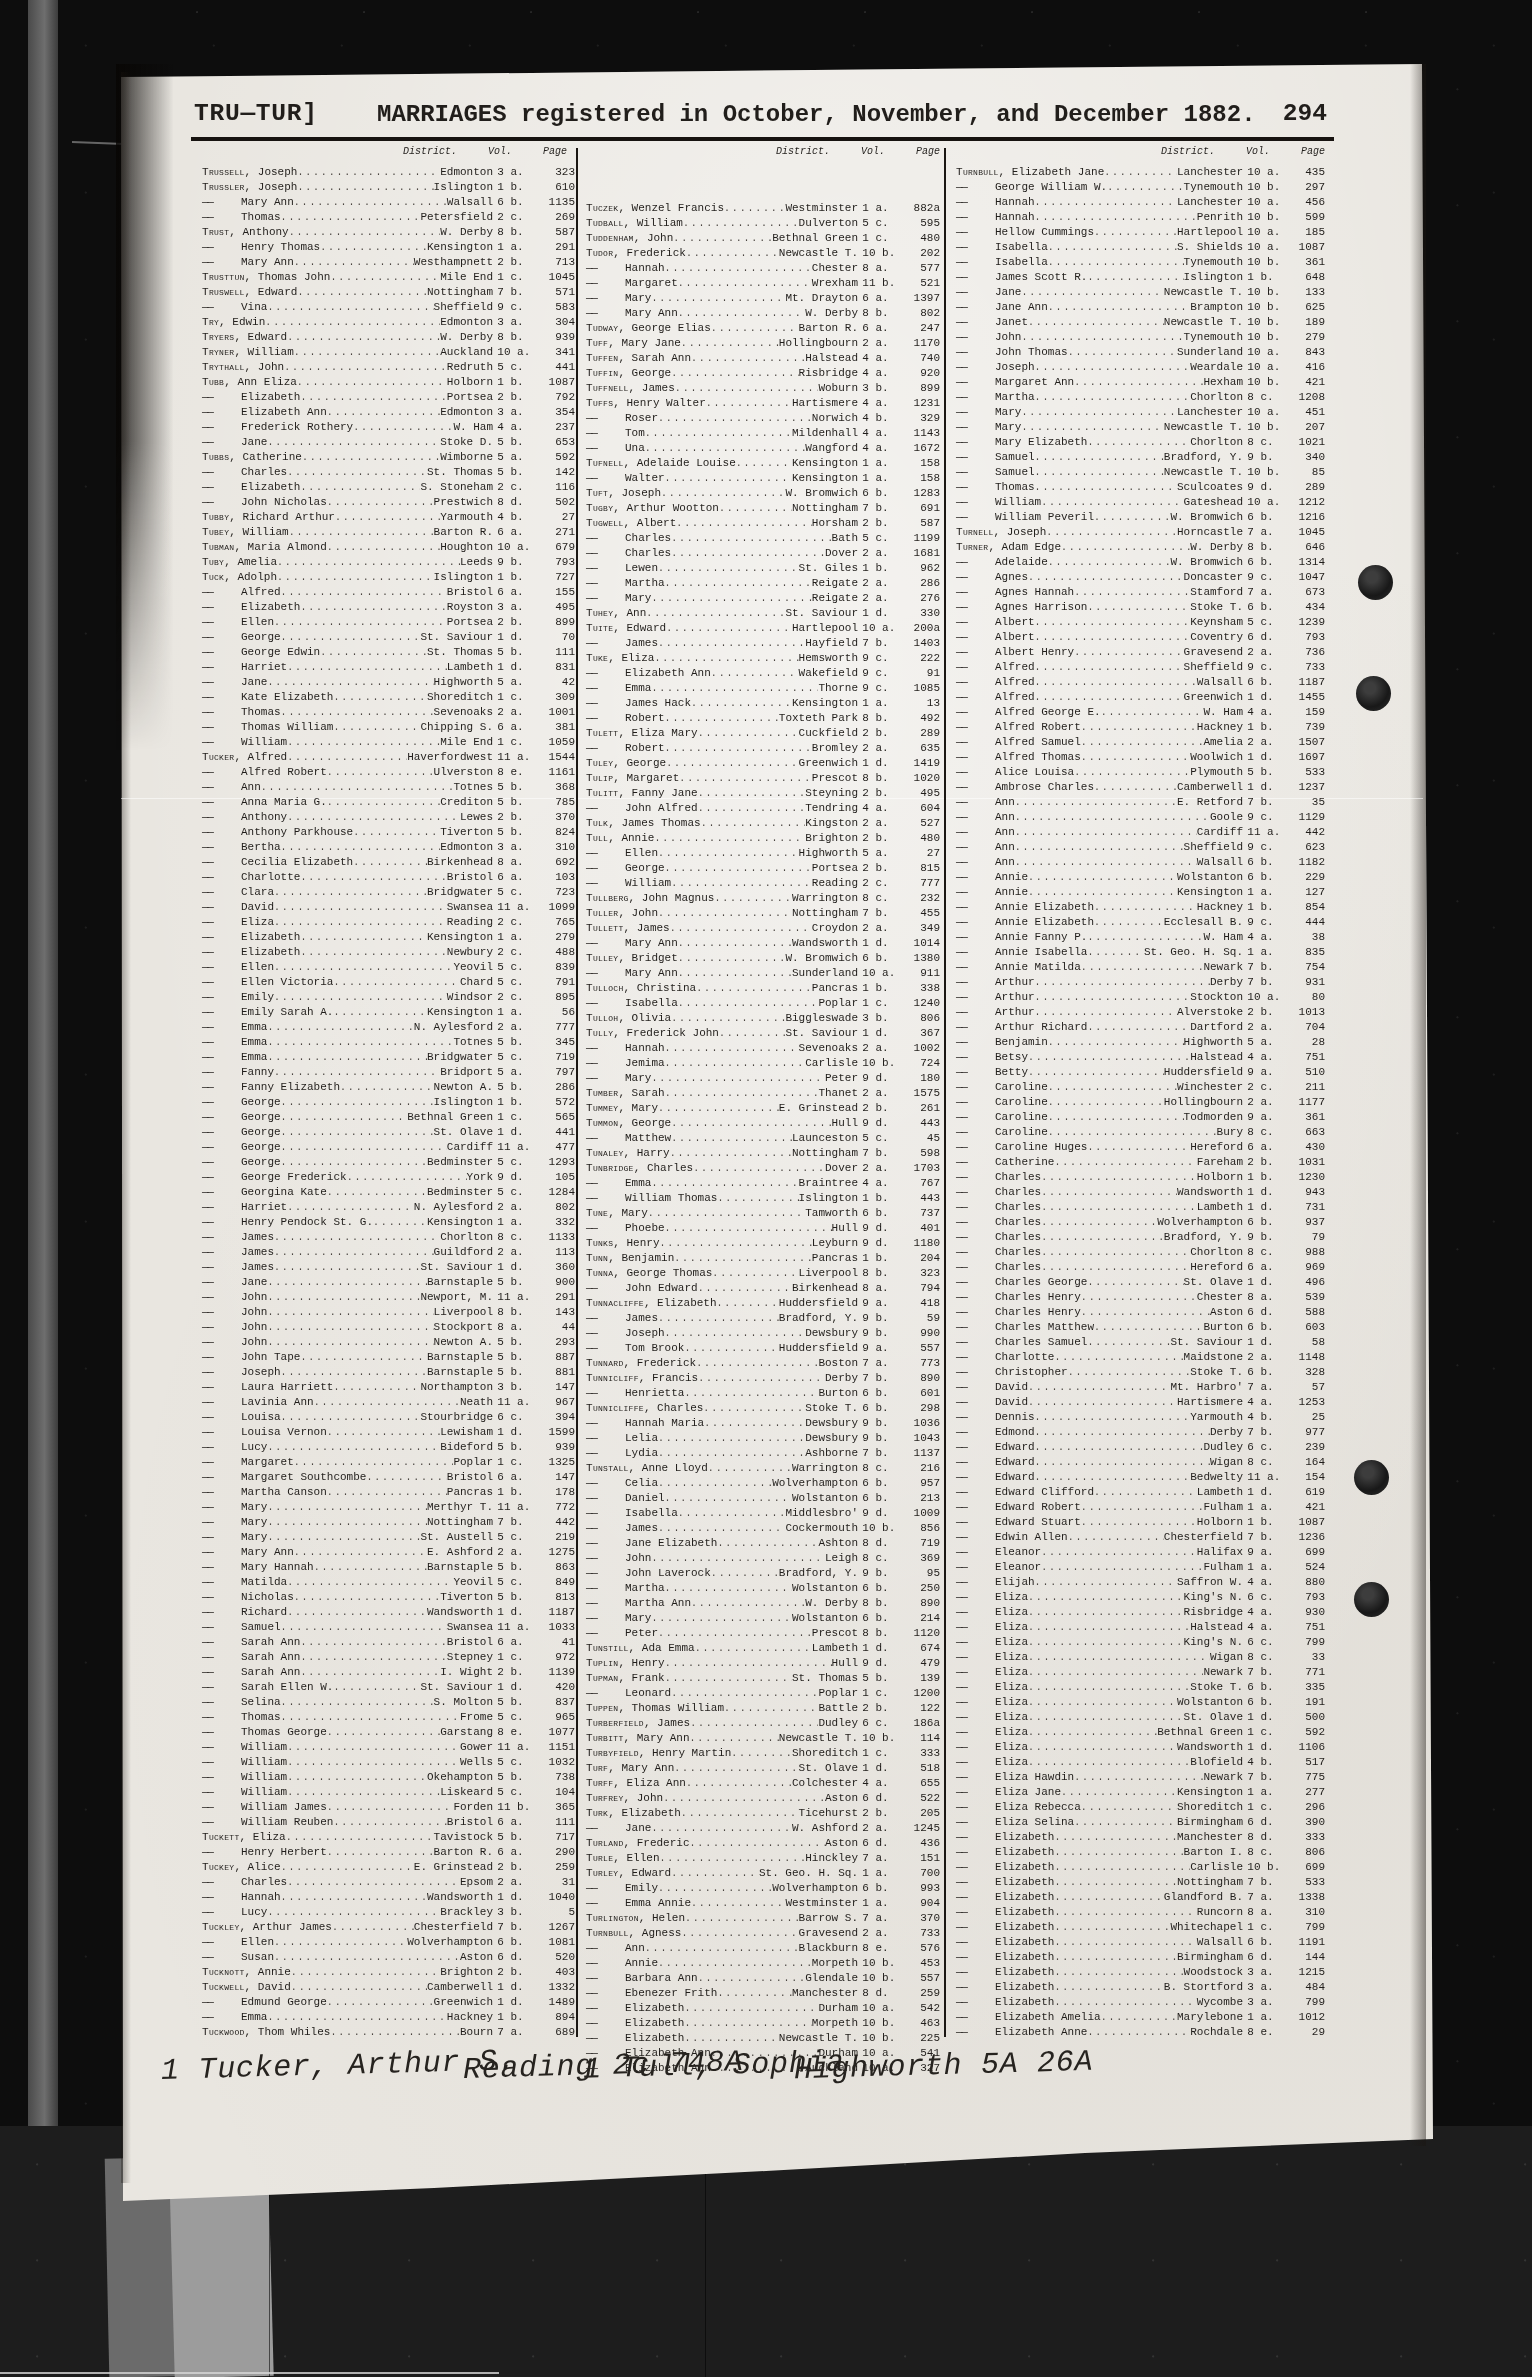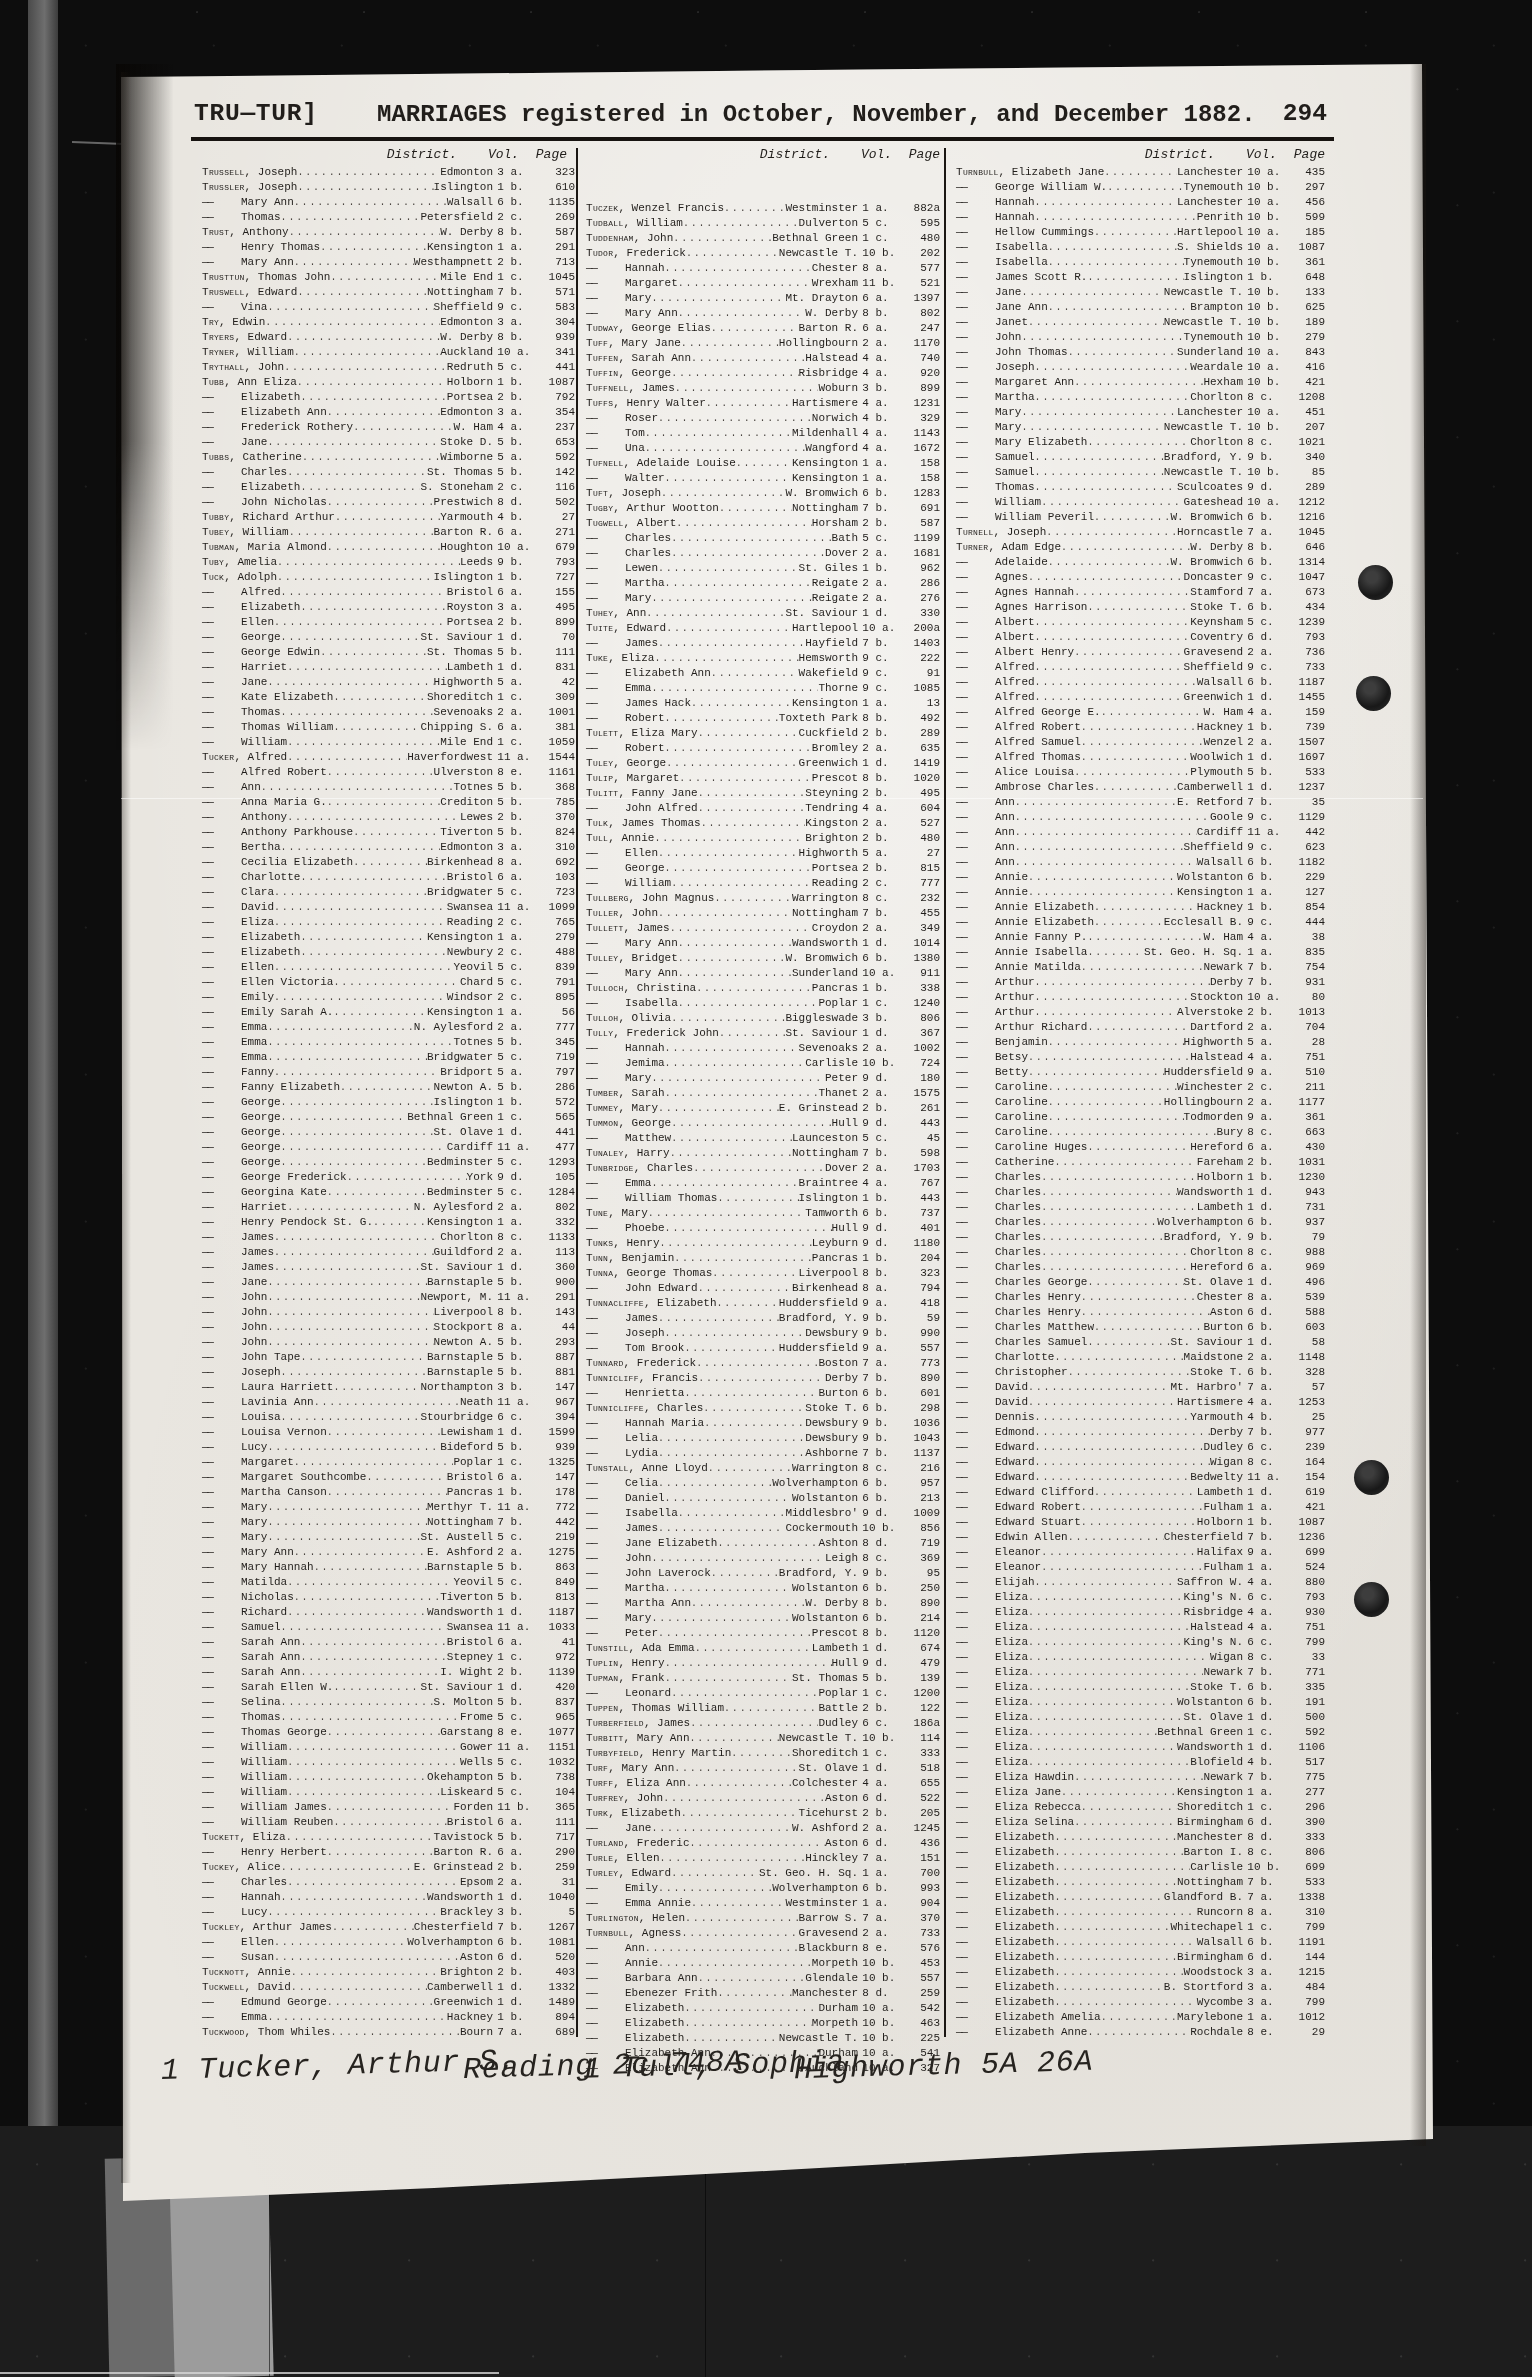--- a/index.html
+++ b/index.html
@@ -42,21 +42,21 @@
         background:radial-gradient(circle at 40% 35%, #3d3d3d 0 18%, #181818 60%, #2e2e2e);}
 
   
   .hdr-left{position:absolute;left:194px;top:100px;font-size:24.6px;font-weight:bold;letter-spacing:0.7px;}
   .hdr-title{position:absolute;left:377px;top:101px;font-size:24px;font-weight:bold;}
   .hdr-page{position:absolute;left:1273px;top:100px;width:54px;text-align:right;font-size:24.6px;font-weight:bold;}
   .hdr-rule{position:absolute;left:191px;top:137px;width:1143px;height:3.6px;background:#171310;}
 
   
   .divider{position:absolute;top:148px;width:2.2px;height:1889px;background:#1b1713;}
-  .colhead{position:absolute;top:146px;display:flex;align-items:flex-end;font-style:italic;font-size:13px;height:16px;}
+  .colhead{position:absolute;top:146px;display:flex;align-items:flex-start;font-style:italic;font-size:10px;height:16px;}
   .ch-d{flex:1;text-align:right;}
   .ch-v{flex:none;width:40px;padding-left:2.9px;box-sizing:border-box;margin-left:28px;}
   .ch-p{flex:none;width:42px;text-align:right;}
 
   .col{position:absolute;top:165px;}
   .row{display:flex;align-items:baseline;height:15px;line-height:15px;font-size:11px;white-space:nowrap;}
   .nm{flex:none;}
   .sc{font-variant:small-caps;letter-spacing:0.3px;}
   .dash{display:inline-block;width:39px;letter-spacing:-1.4px;}
   .ldr{flex:1 1 0;min-width:4.3px;overflow:hidden;color:#4a4540;}
@@ -2136,21 +2136,21 @@
       <div class="row">
         <span class="nm"><span class="dash">——</span>Alfred Robert</span>
         <span class="ldr"></span>
         <span class="dist">Hackney</span>
         <span class="vol">1 b.</span>
         <span class="pg">739</span>
       </div>
       <div class="row">
         <span class="nm"><span class="dash">——</span>Alfred Samuel</span>
         <span class="ldr"></span>
-        <span class="dist">Wenzel</span>
+        <span class="dist">Amelia</span>
         <span class="vol">2 a.</span>
         <span class="pg">1507</span>
       </div>
       <div class="row">
         <span class="nm"><span class="dash">——</span>Alfred Thomas</span>
         <span class="ldr"></span>
         <span class="dist">Woolwich</span>
         <span class="vol">1 d.</span>
         <span class="pg">1697</span>
       </div>

